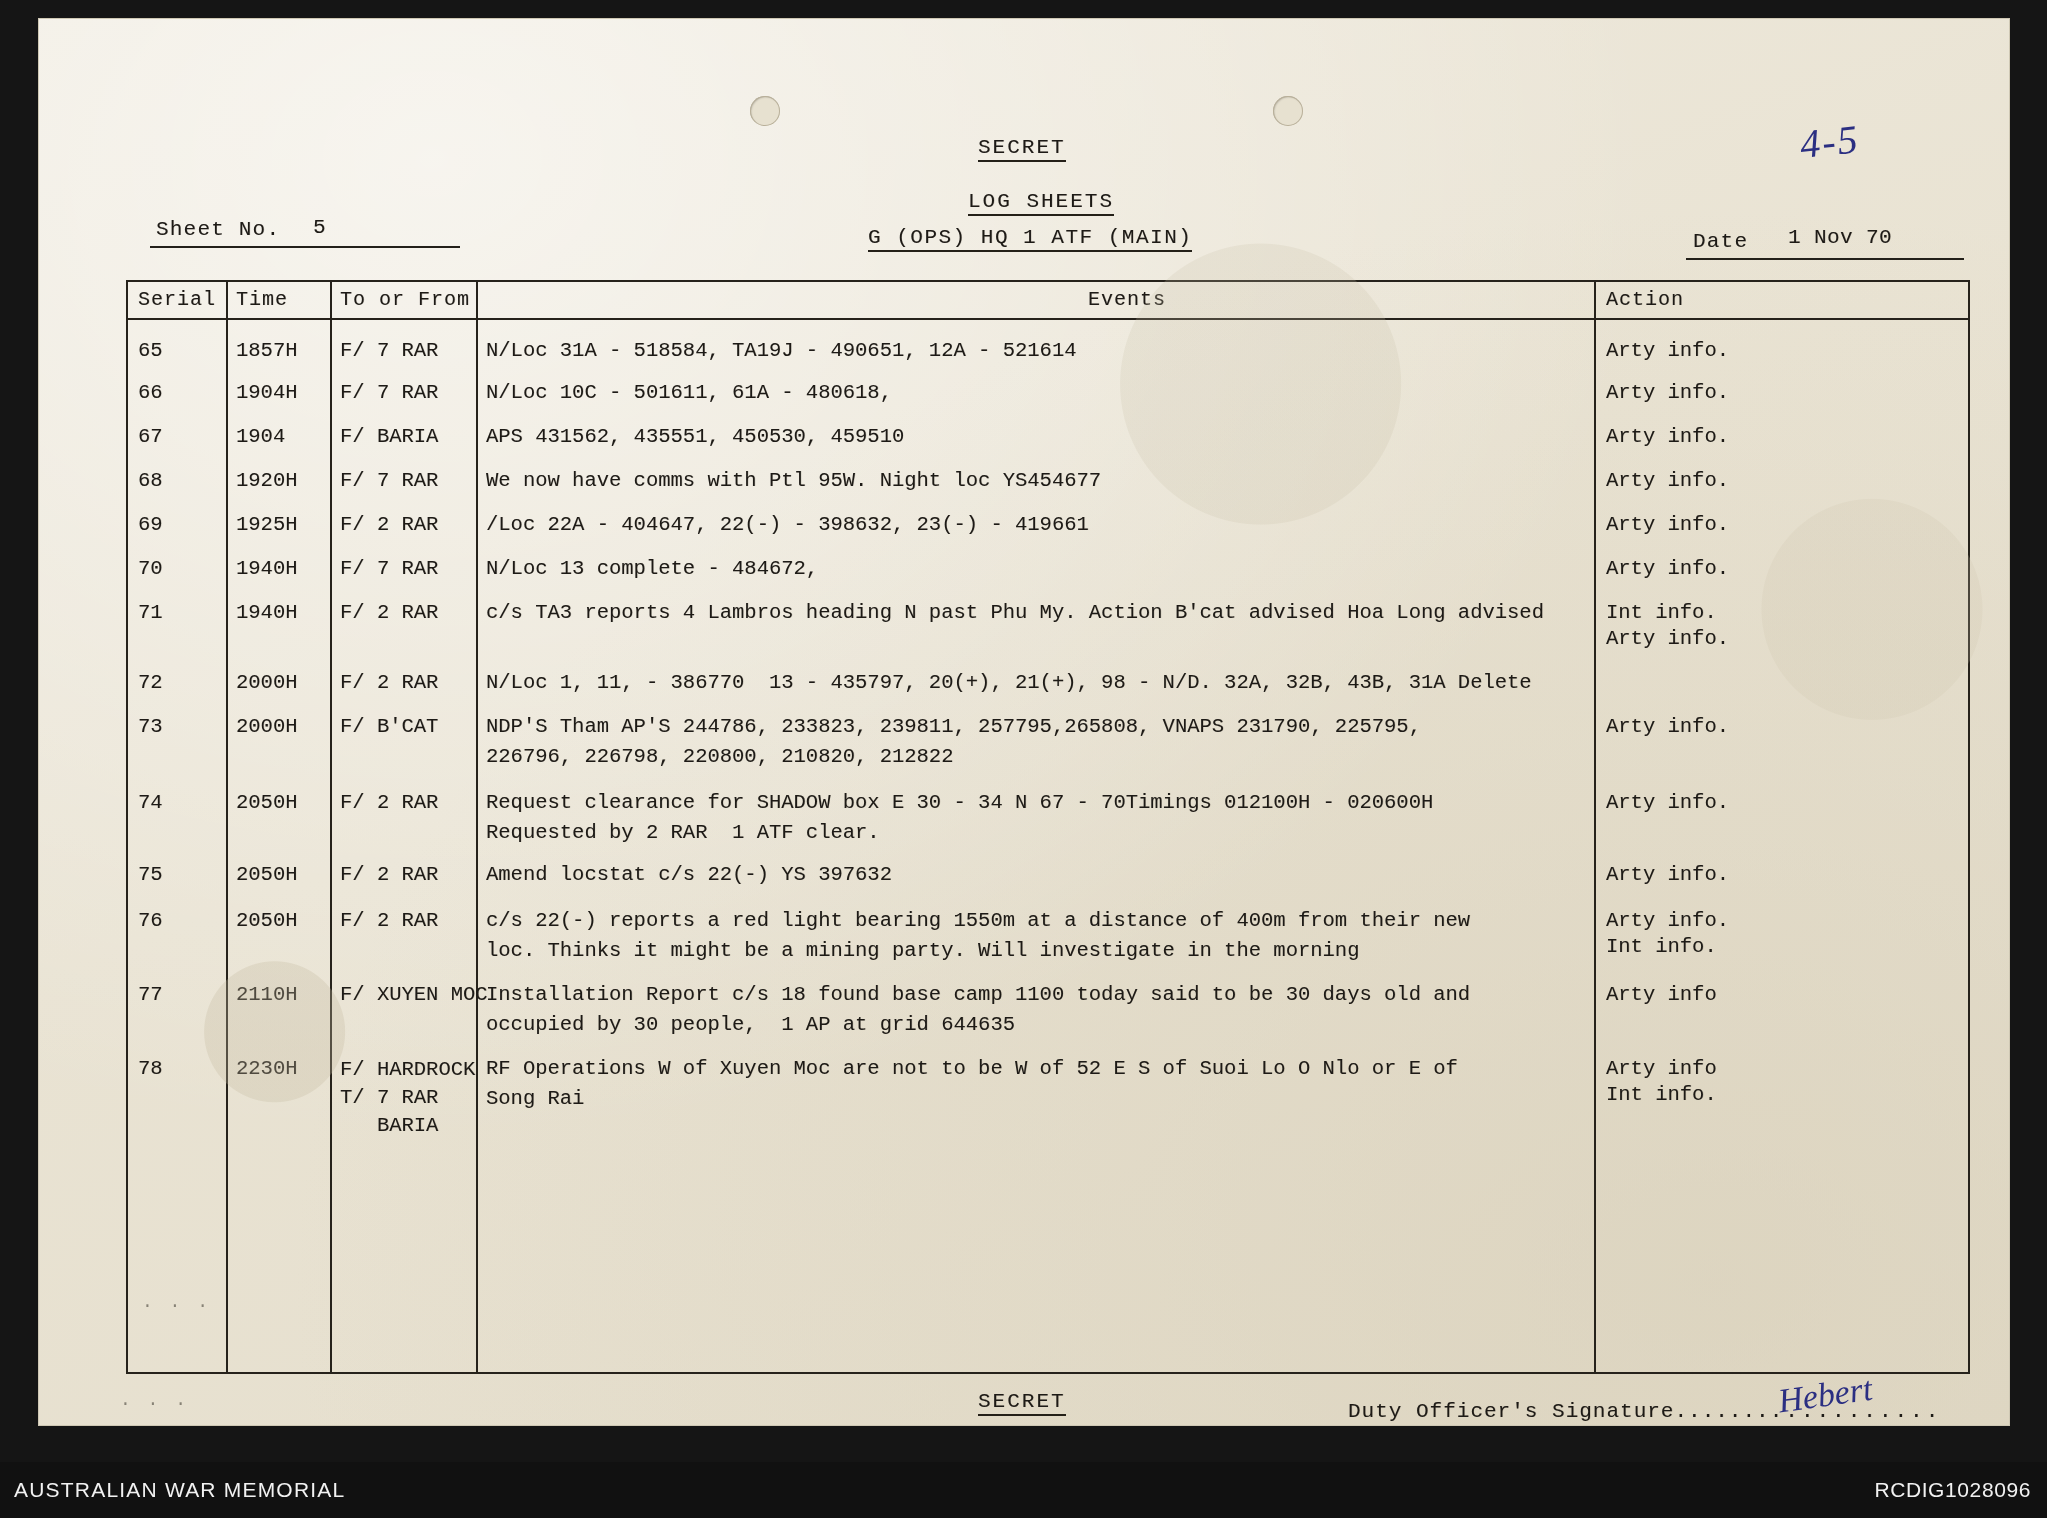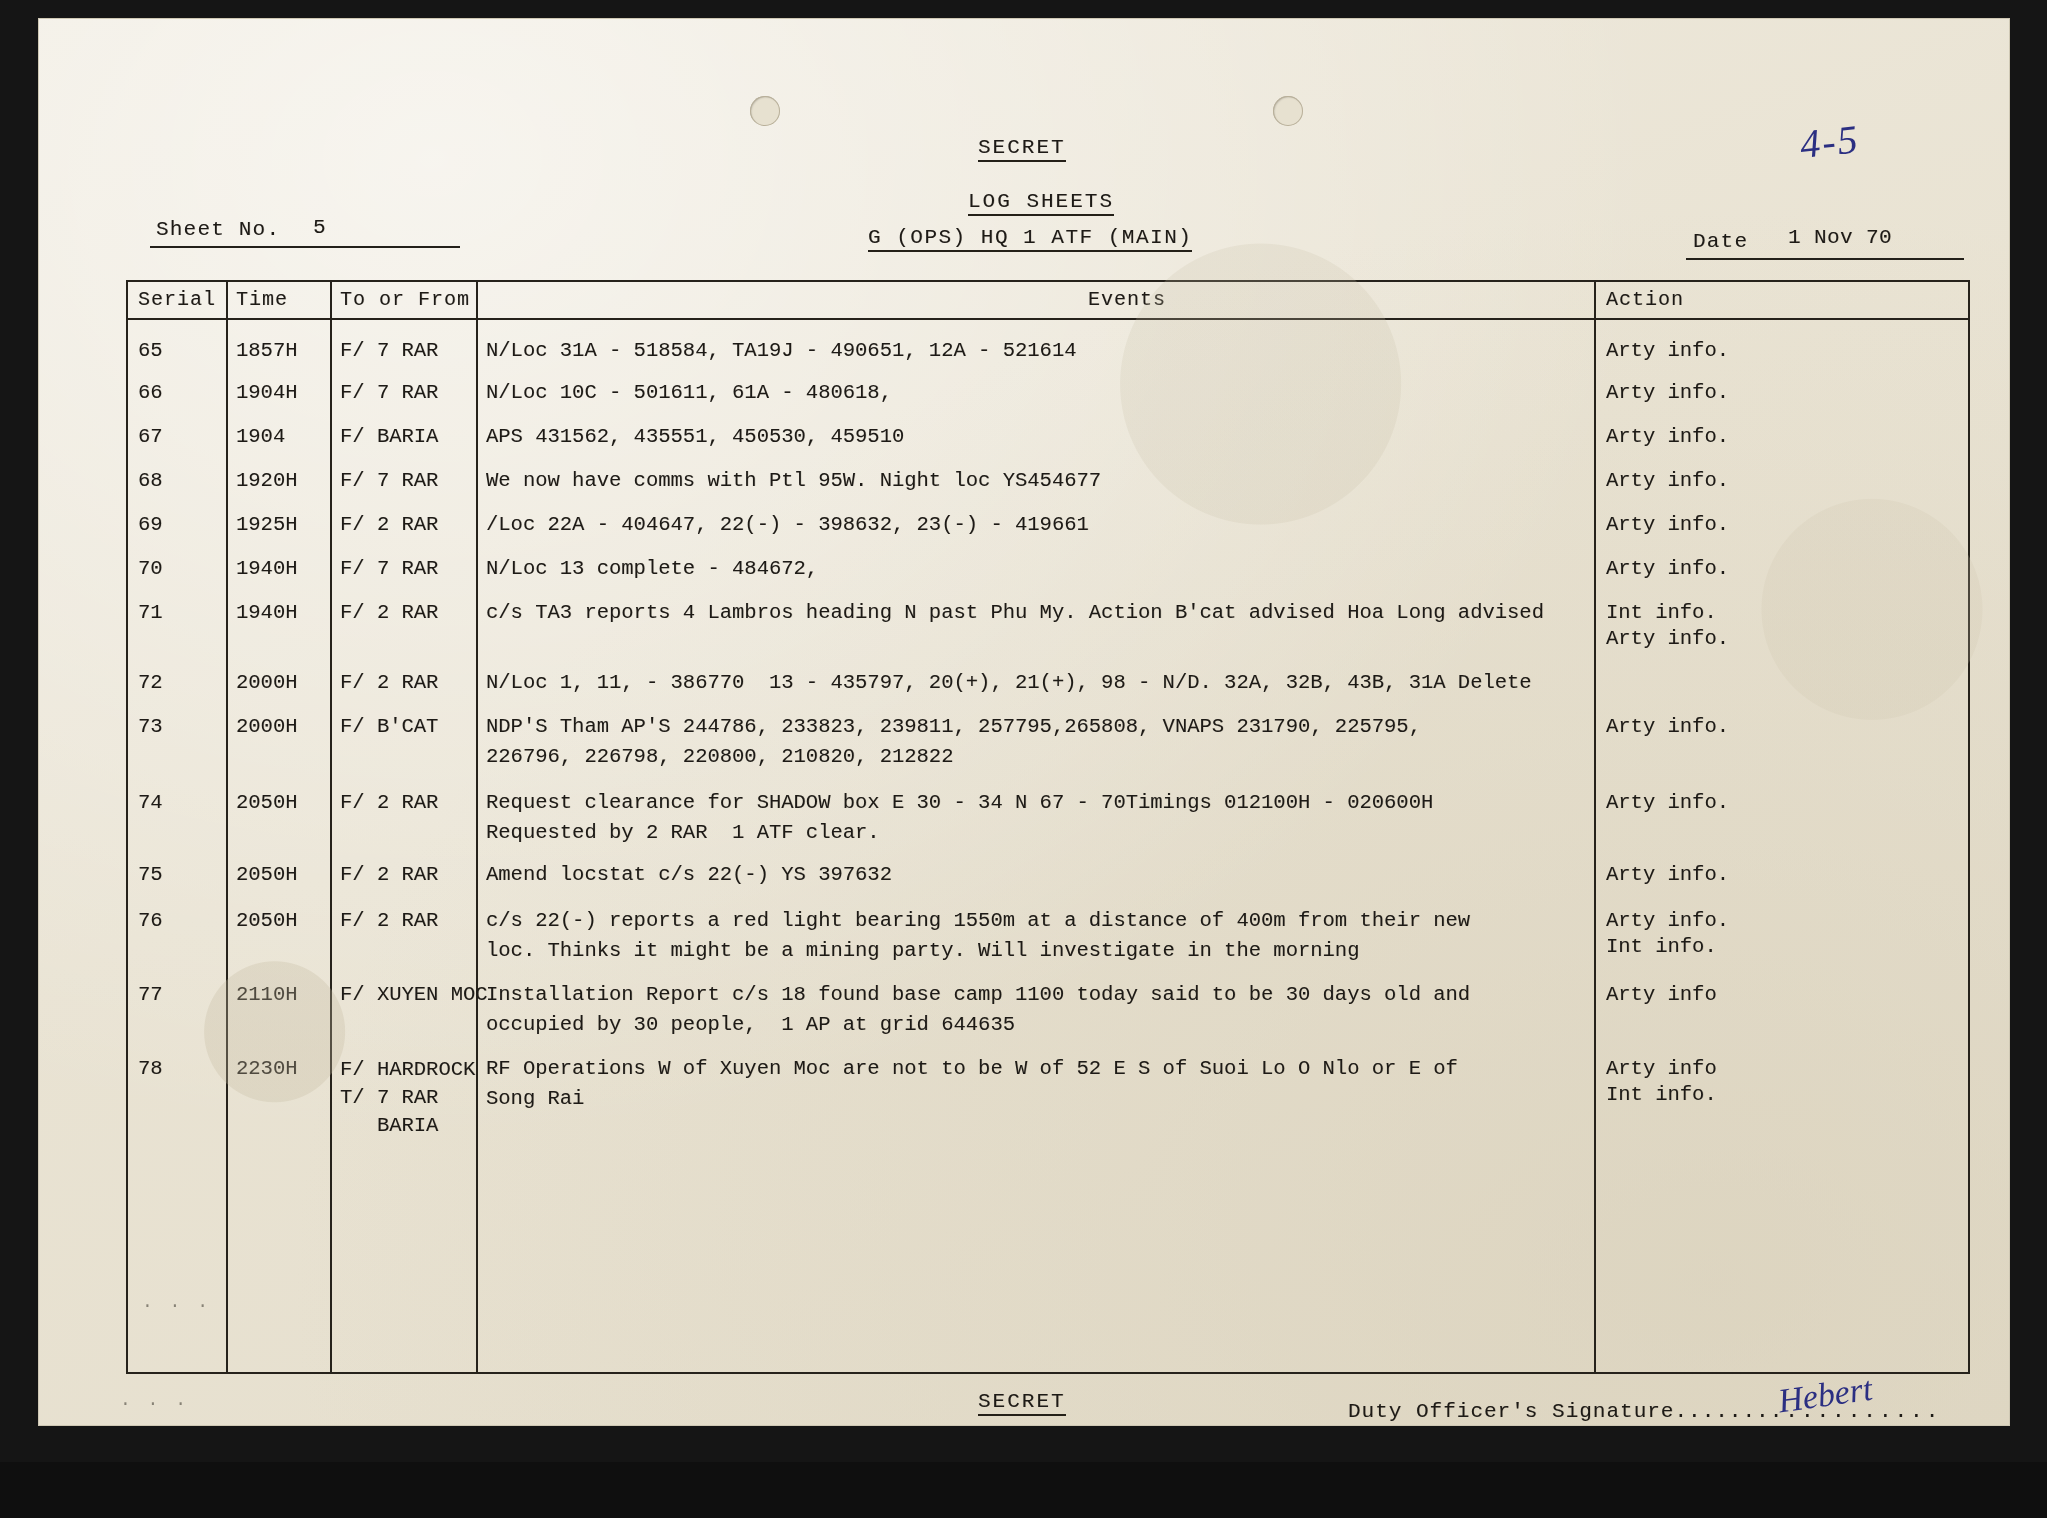--- a/index.html
+++ b/index.html
@@ -410,13 +410,17 @@
       <div class="stray" style="left:14px; top:1010px;">. . .</div>
     </div>
 
     <div class="abs tw" id="secret-bottom">SECRET</div>
     <div class="abs tw" id="duty-sig"><span>Duty Officer's Signature.......</span><span class="dotdots">...........</span></div>
     <div class="abs" id="signature">Hebert</div>
 
     <div class="stray" style="left:82px; top:1372px;">. . .</div>
   </div>
 
+  <div id="footer-bar">
+    <div class="f-left">AUSTRALIAN WAR MEMORIAL</div>
+    <div class="f-right">RCDIG1028096</div>
+  </div>
 </div>
 
 </body></html>

